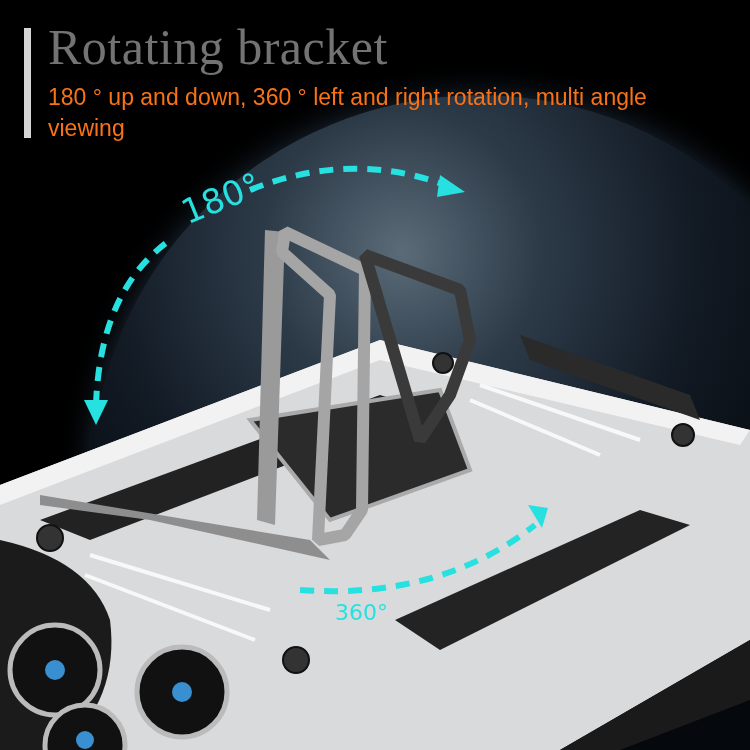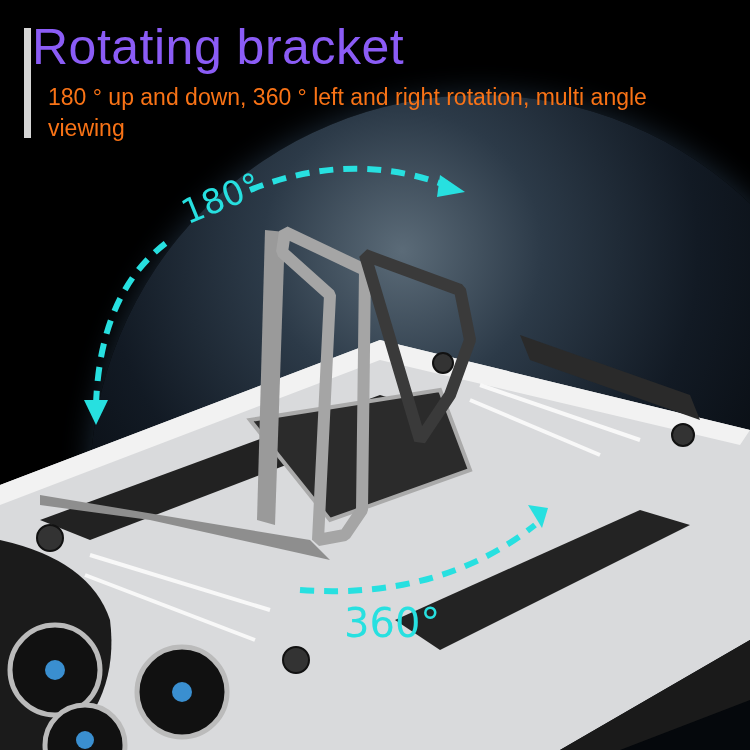--- a/index.html
+++ b/index.html
@@ -1,26 +1,26 @@
 <!DOCTYPE html>
 <html><head>
 <meta charset="utf-8">
 <style>
   html,body{margin:0;padding:0;background:#000;}
   .stage{position:relative;width:750px;height:750px;overflow:hidden;background:#000;font-family:"DejaVu Sans",sans-serif;}
   .earth{position:absolute;left:90px;top:95px;width:780px;height:780px;border-radius:50%;
     background:radial-gradient(circle at 40% 20%,#5b6b78 0%,#2c3a48 18%,#121a24 38%,#05080c 60%);
     box-shadow:0 0 30px rgba(80,120,160,0.35);}
   .title-bar{position:absolute;left:24px;top:28px;width:7px;height:110px;background:#d6d6d6;}
-  .title{position:absolute;left:32px;top:18px;font-size:50px;color:#8b5cf6;letter-spacing:0.5px;font-family:Liberation Sans, sans-serif;}
+  .title{position:absolute;left:48px;top:18px;font-size:50px;color:#737373;letter-spacing:0.5px;font-family:Liberation Serif, serif;}
   .sub{position:absolute;left:48px;top:82px;width:640px;font-size:23px;line-height:31px;color:#f97316;font-family:"Liberation Sans",sans-serif;}
   svg.art{position:absolute;left:0;top:0;}
   .lbl{position:absolute;color:#27e0e0;font-family:"DejaVu Sans",sans-serif;}
   .l180{left:180px;top:178px;font-size:34px;transform:rotate(-22deg);}
-  .l360{left:344px;top:600px;font-size:40px;}
+  .l360{left:335px;top:600px;font-size:22px;}
 </style>
 </head>
 <body>
 
 <div class="stage">
   <div class="earth"></div>
 
   <svg class="art" width="750" height="750" viewBox="0 0 750 750">
 
     <polygon points="0,485 380,340 750,430 750,640 560,750 0,750" fill="#d9dadc"></polygon>

